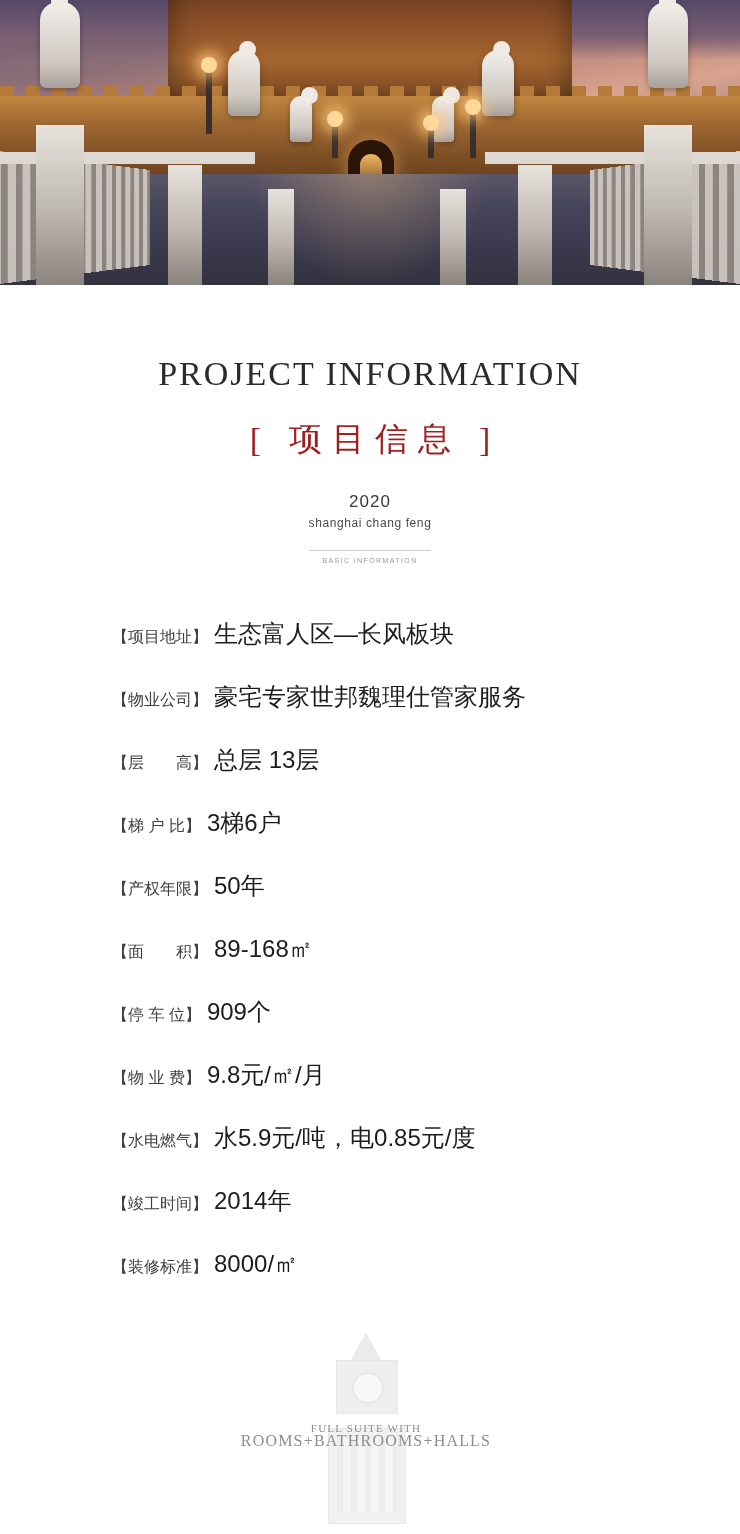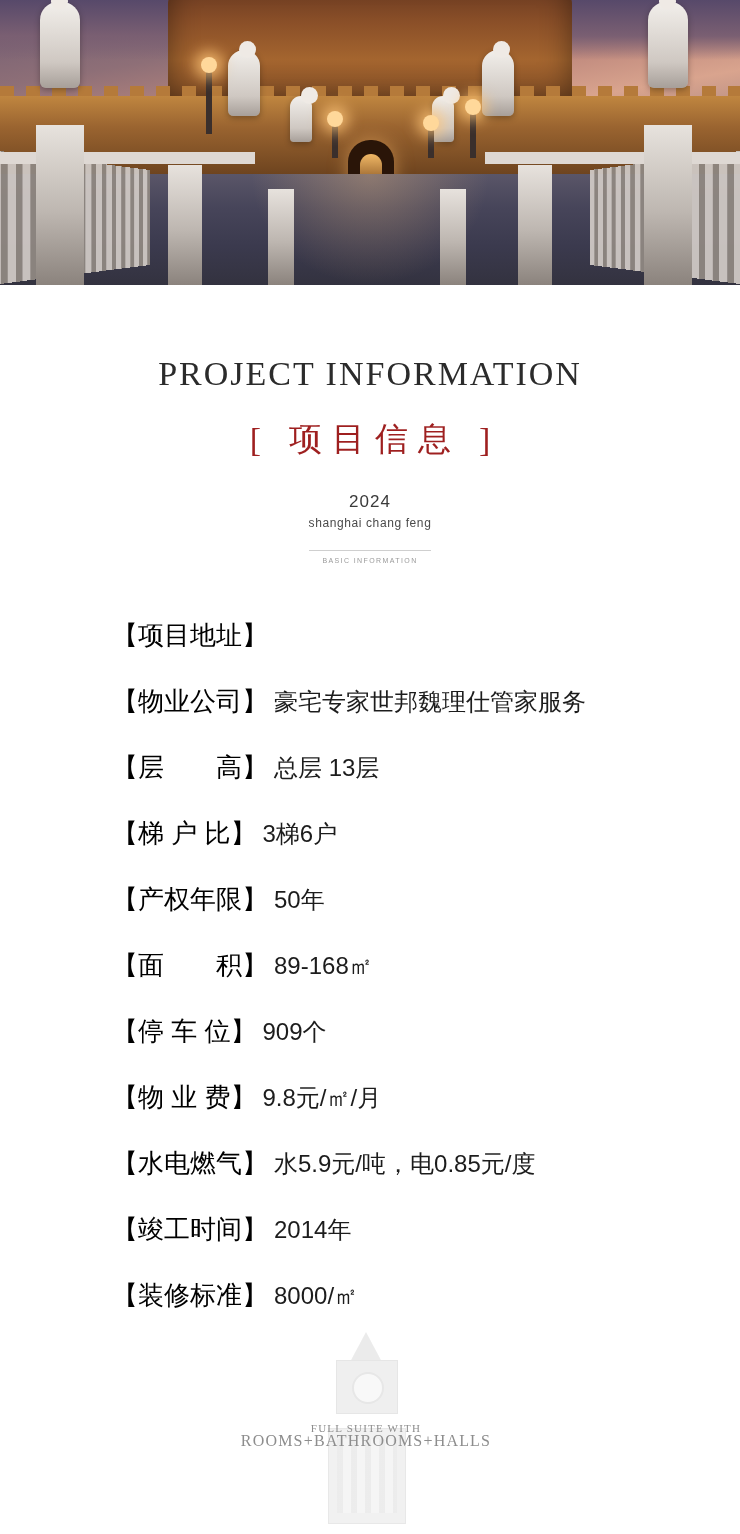--- a/index.html
+++ b/index.html
@@ -200,22 +200,22 @@
   }
   .info-row {
     display: flex;
     align-items: baseline;
     margin-bottom: 31px;
     font-size: 25px;
     color: #1c1c1c;
   }
   .info-label {
     white-space: pre;
-    font-size: 26px;
-    color: #000000;
+    font-size: 16px;
+    color: #404040;
     font-family: "Liberation Sans", sans-serif;
   }
   .info-value {
     margin-left: 6px;
     font-size: 24px;
     color: #1c1c1c;
     font-family: "Liberation Sans", sans-serif;
   }
 
   
@@ -319,28 +319,29 @@
   <div class="lamp" style="left:428px; top:128px; height:30px;"></div>
 </div>
 
 <div class="title-wrap">
   <div class="title-en">PROJECT INFORMATION</div>
   <div class="title-cn-row">
     <span class="bracket">[</span>
     <span class="title-cn">项目信息</span>
     <span class="bracket">]</span>
   </div>
-  <div class="year">2024</div>
+  <div class="year">2020</div>
   <div><span class="sub-en">shanghai chang feng</span></div>
   <div class="sub-en2">BASIC INFORMATION</div>
 </div>
 
 <div class="info-list">
   <div class="info-row">
     <span class="info-label">【项目地址】</span>
+    <span class="info-value">生态富人区—长风板块</span>
   </div>
   <div class="info-row">
     <span class="info-label">【物业公司】</span>
     <span class="info-value">豪宅专家世邦魏理仕管家服务</span>
   </div>
   <div class="info-row">
     <span class="info-label">【层　　高】</span>
     <span class="info-value">总层 13层</span>
   </div>
   <div class="info-row">

